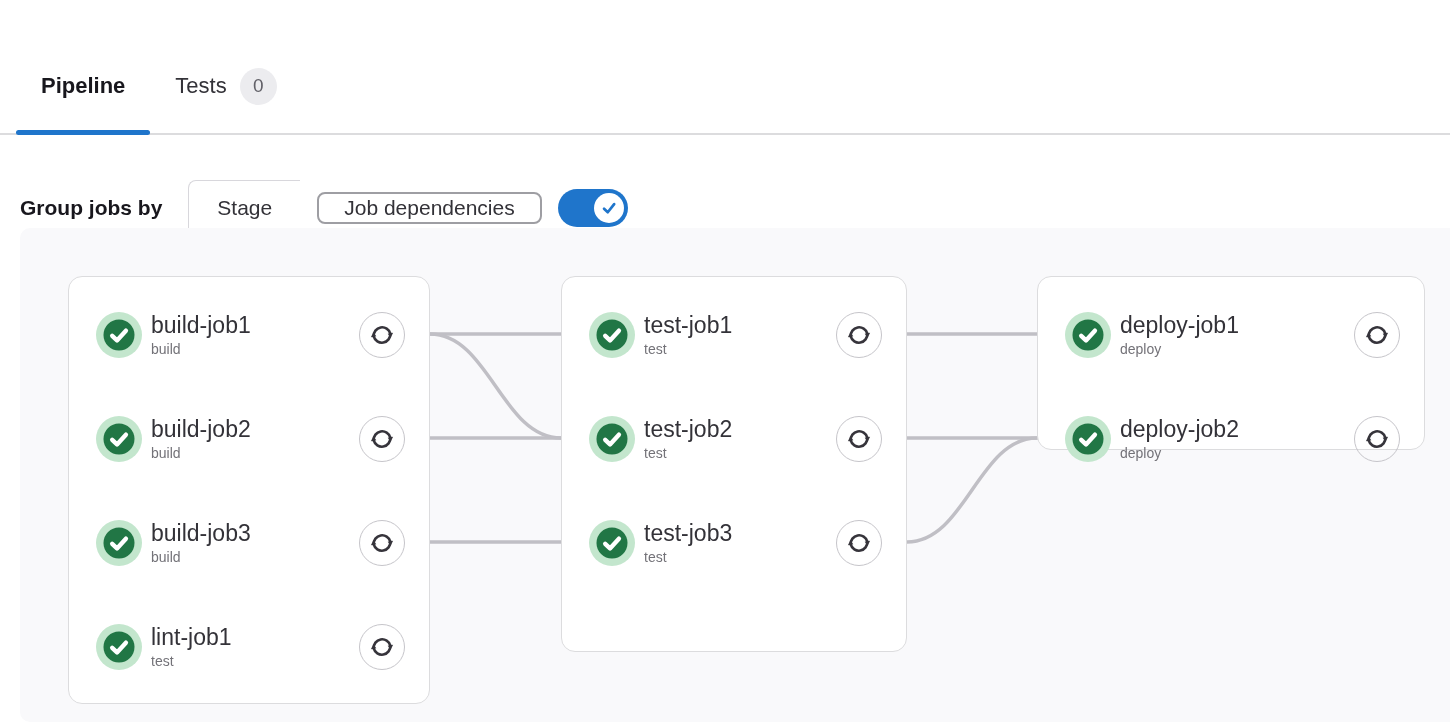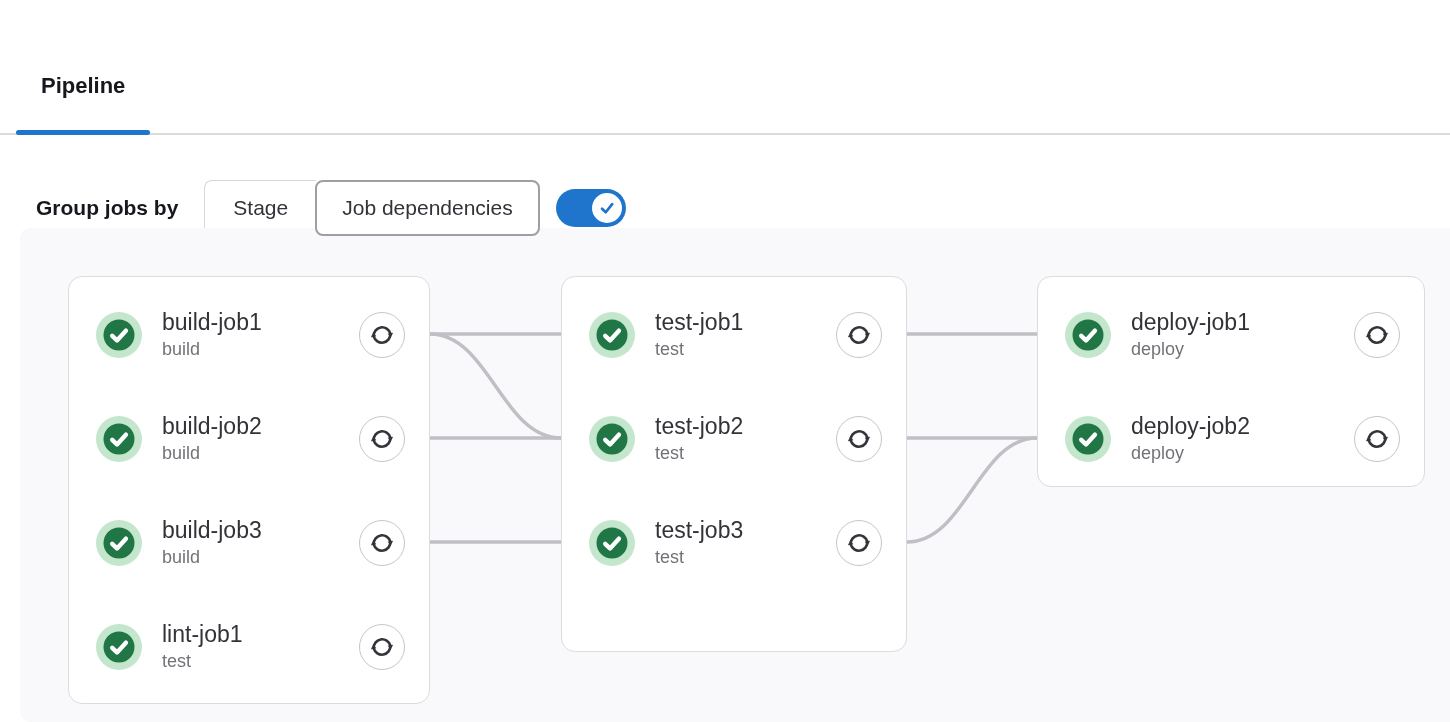--- a/index.html
+++ b/index.html
@@ -23,23 +23,23 @@
     content:"";position:absolute;left:0;right:0;bottom:-2px;height:5px;
     background:var(--accent,#1f75cb);border-radius:3px;
   }
   .badge{
     min-width:37px;height:37px;padding:0 6px;border-radius:19px;
     background:var(--badge-bg,#ececef);color:var(--badge-text,#626168);
     display:inline-flex;align-items:center;justify-content:center;
     font-size:19px;font-weight:400;
   }
   
-  .controls{display:flex;align-items:center;height:66px;margin:40px 20px 0 36px;}
+  .controls{display:flex;align-items:center;height:66px;margin:40px 20px 0 20px;}
   .ctl-label{font-size:21px;font-weight:700;color:var(--text-primary,#18171d);white-space:nowrap;}
-  .segmented{display:flex;margin-left:26px;}
+  .segmented{display:flex;align-items:center;margin-left:26px;gap:18px;}
   .seg{
     font:inherit;font-size:21px;color:var(--text-body,#333238);background:#fff;
     border:1px solid var(--segment-border,#d8d7dc);border-right:none;
     border-radius:8px 0 0 8px;padding:14px 28px;cursor:pointer;line-height:1.25;
   }
   .seg.selected{
     border:2px solid var(--segment-selected-border,#9e9ea3);border-radius:8px;
     padding:1px 25px;margin-left:-1px;position:relative;z-index:1;
   }
   .show-label{margin-left:28px;}
@@ -62,37 +62,41 @@
   }
   #edges{position:absolute;left:0;top:0;}
   #edges path{fill:none;stroke:var(--connector,#c0bfc5);stroke-width:3.5;stroke-linecap:round;}
   .job-card{
     position:absolute;background:#fff;border:1px solid var(--card-border,#dcdcde);
     border-radius:14px;padding:6px 0;
   }
   .job-row{display:flex;align-items:center;height:104px;padding:0 24px 0 27px;cursor:pointer;}
   .status{flex:none;width:46px;height:46px;}
   .status svg{display:block;}
-  .jtext{display:flex;flex-direction:column;margin-left:20px;min-width:0;}
+  .jtext{display:flex;flex-direction:column;margin-left:9px;min-width:0;}
   .jname{font-size:23px;line-height:1.15;color:var(--text-body,#333238);white-space:nowrap;}
-  .jstage{font-size:18px;line-height:1.2;color:var(--text-secondary,#737278);margin-top:3px;}
+  .jstage{font-size:14px;line-height:1.2;color:var(--text-secondary,#737278);margin-top:3px;}
   .retry{
     flex:none;margin-left:auto;width:46px;height:46px;border-radius:50%;
     border:1.5px solid #c6c5ca;background:transparent;padding:0;cursor:pointer;
     display:flex;align-items:center;justify-content:center;
   }
 </style>
 </head>
 <body>
 
 <div class="page">
 
   <nav class="tabs">
     <div class="tab active">
       <span class="tab-label">Pipeline</span>
+    </div>
+    <div class="tab">
+      <span class="tab-label">Tests</span>
+      <span class="badge">0</span>
     </div>
   </nav>
 
   <div class="controls">
     <span class="ctl-label">Group jobs by</span>
     <div class="segmented">
       <button class="seg">Stage</button>
       <button class="seg selected">Job dependencies</button>
     </div>
     <button class="toggle on" id="dep-toggle">
@@ -286,21 +290,21 @@
           <path d="M2.9 8.9 A5.2 5.2 0 0 1 13.1 7.1" transform="rotate(180 8 8)"></path>
         </g>
         <g fill="var(--retry-icon,#36343b)" stroke="none">
           <path d="M13.35 9.6 L14.85 6.55 L11.5 7.2 Z"></path>
           <path d="M13.35 9.6 L14.85 6.55 L11.5 7.2 Z" transform="rotate(180 8 8)"></path>
         </g>
       </svg>
     </button>
   </div>
       </div>
-      <div class="job-card" style="left: 1017px; top: 48px; width: 388px; height: 211px;">
+      <div class="job-card" style="left: 1017px; top: 48px; width: 388px; height: 174px;">
         <div class="job-row">
     <span class="status">
       <svg width="46" height="46" viewBox="0 0 46 46">
         <circle cx="23" cy="23" r="23" fill="var(--success-light,#c3e6cd)"></circle>
         <circle cx="23" cy="23" r="15.5" fill="var(--success-dark,#217645)"></circle>
         <path d="M16.2 23.8 L21 28.4 L29.9 18.7" fill="none" stroke="#fff" stroke-width="4.4" stroke-linecap="round" stroke-linejoin="round"></path>
       </svg>
     </span>
     <span class="jtext">
       <span class="jname">deploy-job1</span>

